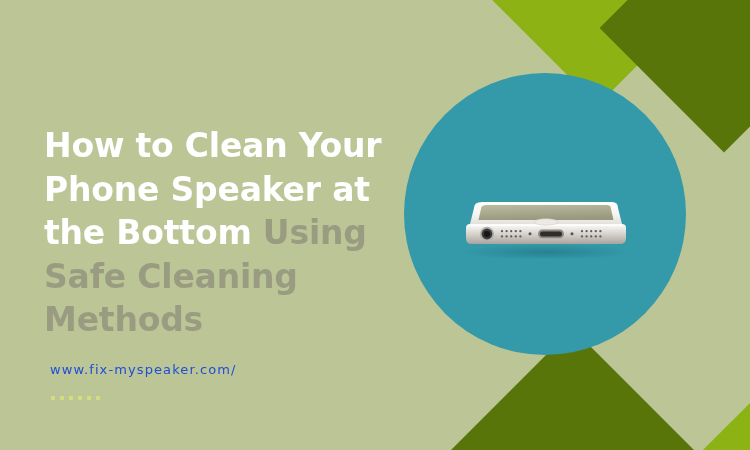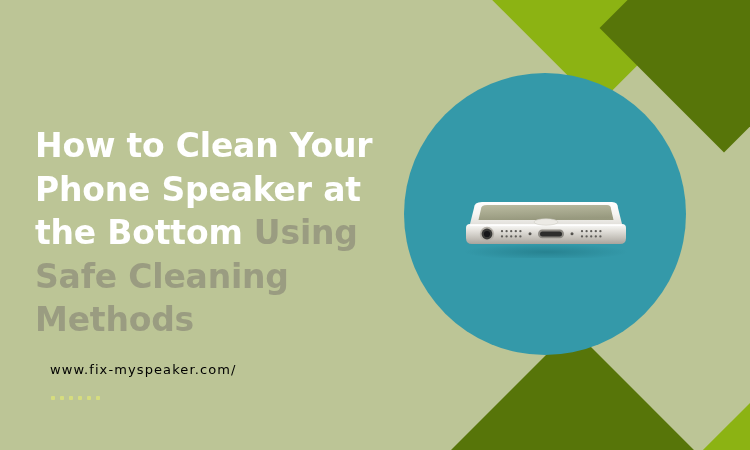--- a/index.html
+++ b/index.html
@@ -75,38 +75,38 @@
     position: absolute;
     left: 446px;
     top: 176px;
     width: 200px;
     height: 82px;
   }
 
   
   #headline {
     position: absolute;
-    left: 35px;
+    left: 44px;
     top: 124px;
     width: 360px;
     margin: 0;
     font-size: 33px;
     line-height: 1.32;
     font-weight: 900;
     letter-spacing: -0.2px;
     font-family: "DejaVu Sans", sans-serif;
   }
   #headline .primary  { color: #ffffff; }
   #headline .secondary{ color: #9a9c81; }
 
   #site-url {
     position: absolute;
     left: 50px;
     top: 362px;
-    color: #000000;
+    color: #1d4ed8;
     font-size: 13px;
     letter-spacing: 1.1px;
     font-family: "DejaVu Sans", sans-serif;
     font-weight: 400;
     white-space: nowrap;
   }
 
   #dot-row {
     position: absolute;
     left: 51px;

